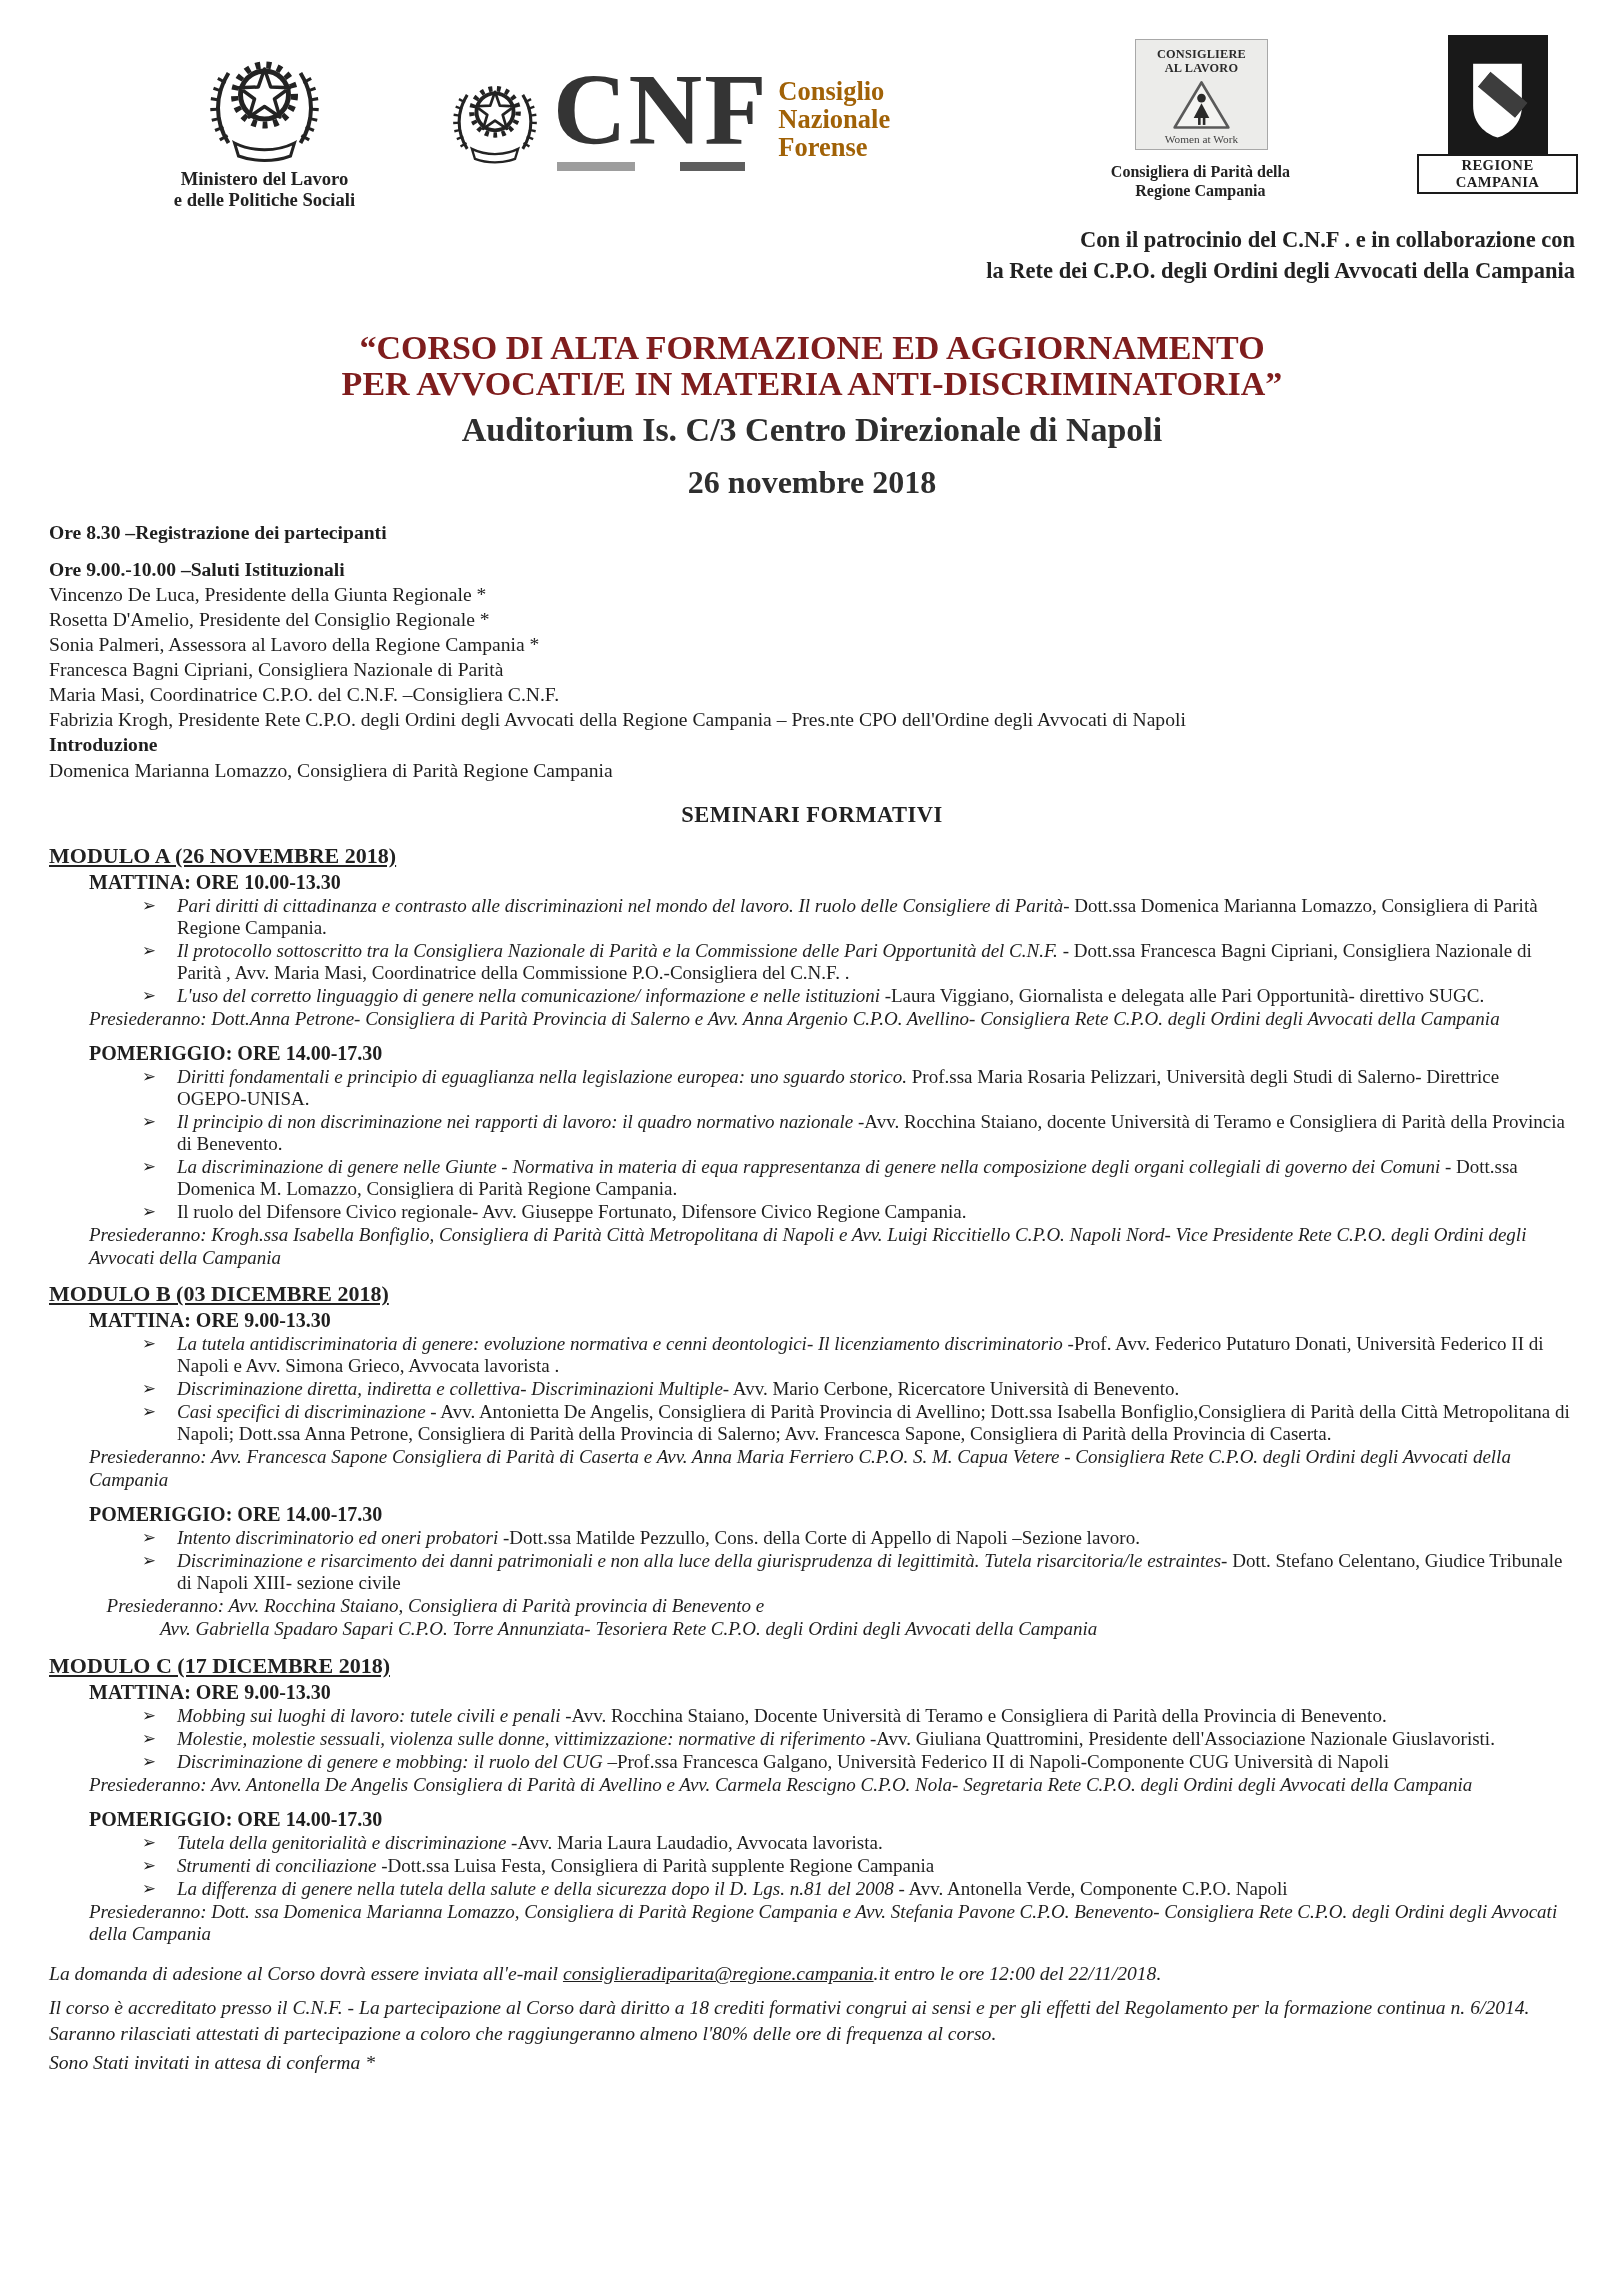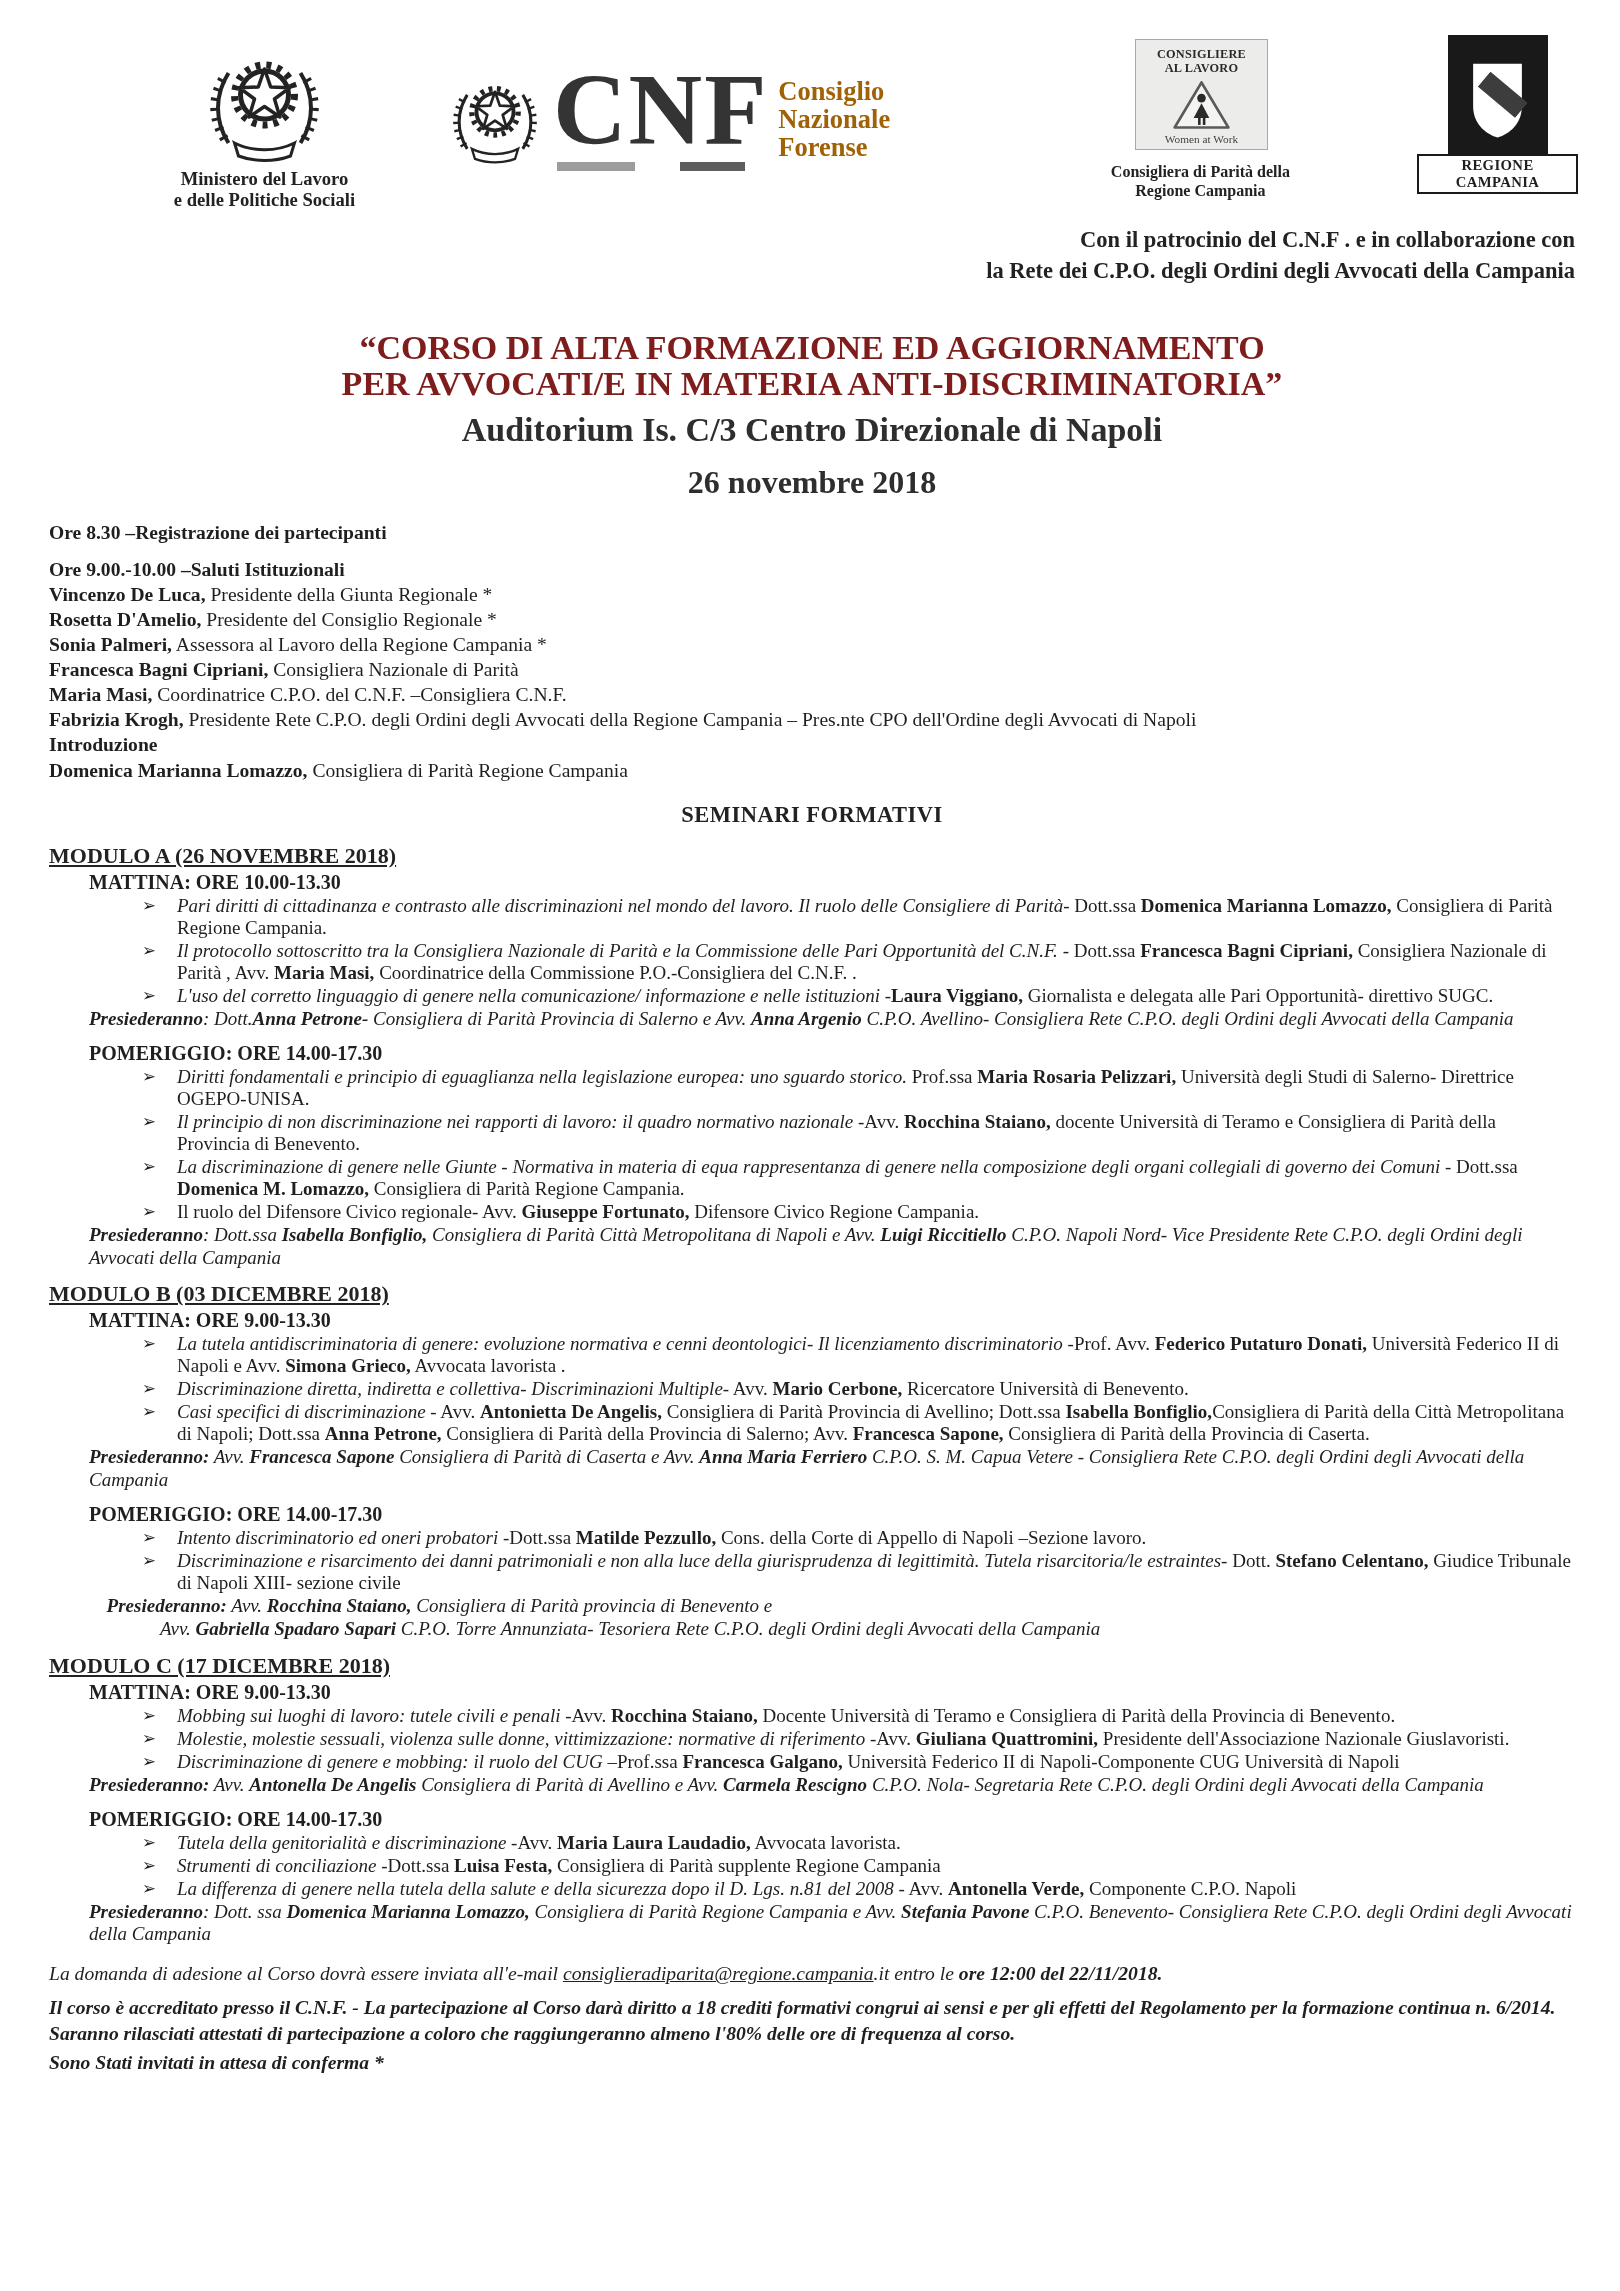--- a/index.html
+++ b/index.html
@@ -3,21 +3,21 @@
 <meta charset="utf-8">
 <style>
   * { margin:0; padding:0; box-sizing:border-box; }
   html,body { background:#ffffff; }
   body { width:1620px; }
   .page {
     width:1620px; height:2292px; overflow:hidden; background:#fff;
     font-family:"Liberation Serif","DejaVu Serif",serif; color:#1f1f1f;
     padding:0 45px 0 49px; position:relative;
   }
-  .b { font-weight:700;text-align:right; } .i { font-style:italic; } .u { text-decoration:underline;text-align:right; }
+  .b { font-weight:400;text-align:right; } .i { font-style:italic; } .u { text-decoration:underline;text-align:right; }
 
   
   header.logos { position:relative; height:208px; }
   .lg-min { position:absolute; left:84px; top:43px; width:263px; text-align:center; }
   .min-cap { font-size:18.6px; font-weight:700; line-height:1.12; margin-top:2px; color:#222; }
   .lg-cnf { position:absolute; left:392px; top:69px; display:flex; align-items:flex-start; }
   .cnf-word { font-size:102px; font-weight:700; line-height:0.8; letter-spacing:2px; color:#343434; margin-left:3.9px; }
   .cnf-bars { display:flex; gap:45px; margin-top:11.8px; margin-left:7.8px; }
   .cnf-bars span:nth-child(1){ width:78px; height:8.8px; background:#9d9d9d; display:block;}
   .cnf-bars span:nth-child(2){ width:65px; height:8.8px; background:#5e5e5e; display:block;}
@@ -209,21 +209,21 @@
             <p class="bt"><span class="i">Il principio di non discriminazione nei rapporti di lavoro: il quadro normativo nazionale </span><span>-Avv. </span><span class="b">Rocchina Staiano,</span><span> docente Università di Teramo e Consigliera di Parità della Provincia di Benevento.</span></p>
           </div>
         <div class="bullet">
             <span class="arrow">➢</span>
             <p class="bt"><span class="i">La discriminazione di genere nelle Giunte - Normativa in materia di equa rappresentanza di genere nella composizione degli organi collegiali di governo dei Comuni -</span><span> Dott.ssa </span><span class="b">Domenica M. Lomazzo,</span><span> Consigliera di Parità Regione Campania.</span></p>
           </div>
         <div class="bullet">
             <span class="arrow">➢</span>
             <p class="bt"><span>Il ruolo del Difensore Civico regionale- Avv. </span><span class="b">Giuseppe Fortunato,</span><span> Difensore Civico Regione Campania.</span></p>
           </div>
-        <p class="pres"><span class="b i">Presiederanno</span><span class="i">: Dott.ssa </span><span class="b i">Isabella Bonfiglio,</span><span class="i"> Consigliera di Parità Città Metropolitana di Napoli  e  Avv. </span><span class="b i">Luigi Riccitiello</span><span class="i"> C.P.O. Napoli Nord- Vice Presidente Rete C.P.O. degli  Ordini degli Avvocati della Campania</span></p>
+        <p class="pres"><span class="b i">Presiederanno</span><span class="i">: Krogh.ssa </span><span class="b i">Isabella Bonfiglio,</span><span class="i"> Consigliera di Parità Città Metropolitana di Napoli  e  Avv. </span><span class="b i">Luigi Riccitiello</span><span class="i"> C.P.O. Napoli Nord- Vice Presidente Rete C.P.O. degli  Ordini degli Avvocati della Campania</span></p>
       </div>
     </section>
 
     <section class="module">
       <h3 class="mod-head">MODULO B (03 DICEMBRE 2018)</h3>
       <div class="session">
         <h4 class="sess-head">MATTINA: ORE 9.00-13.30</h4>
         <div class="bullet">
             <span class="arrow">➢</span>
             <p class="bt"><span class="i">La tutela antidiscriminatoria di genere: evoluzione normativa e cenni deontologici- Il licenziamento discriminatorio </span><span>-Prof. Avv. </span><span class="b">Federico Putaturo Donati,</span><span> Università Federico II di Napoli e  Avv. </span><span class="b">Simona Grieco,</span><span> Avvocata lavorista .</span></p>

